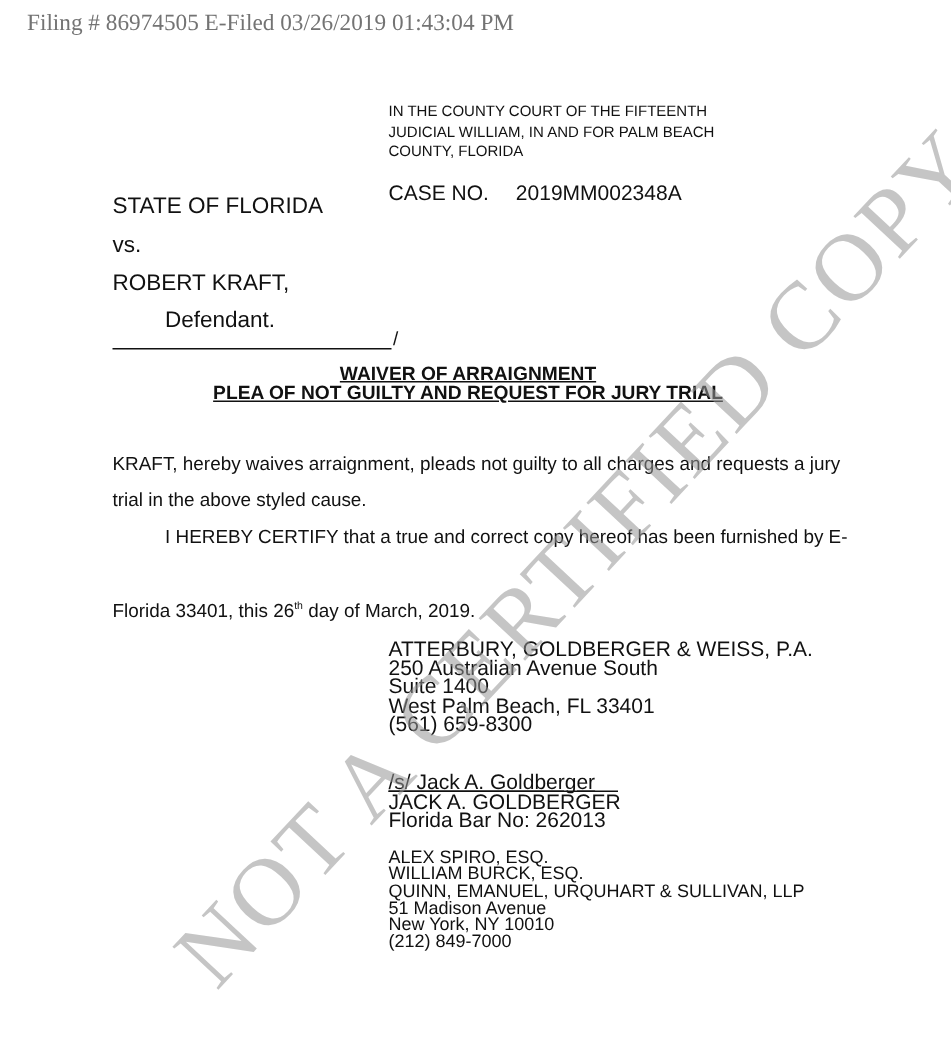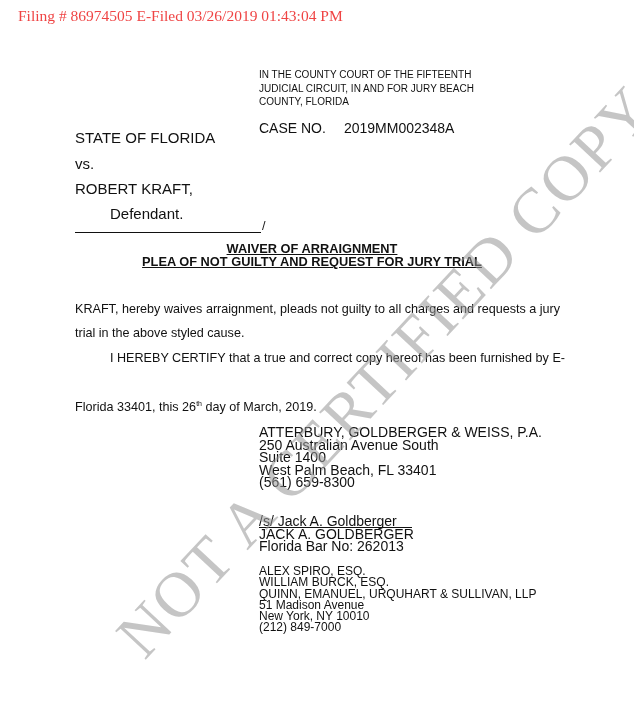--- a/index.html
+++ b/index.html
@@ -1,18 +1,18 @@
 <!DOCTYPE html>
 <html><head>
   <meta charset="utf-8">
   <style>
     html, body { margin: 0; padding: 0; background: #ffffff; }
     body { width: 634px; height: 704px; position: relative; overflow: hidden; color: #111; }
     .page { position: absolute; left: 0; top: 0; width: 634px; height: 704px; background: #fff; }
-    .filing { position: absolute; left: 18px; top: 7px; font-family: "Liberation Serif", serif; font-size: 15.5px; color: #ef4444; white-space: nowrap; }
+    .filing { position: absolute; left: 18px; top: 7px; font-family: "Liberation Serif", serif; font-size: 15.5px; color: #737373; white-space: nowrap; }
     .sans { font-family: "Liberation Sans", sans-serif; }
     .court { position: absolute; left: 259px; top: 68px; font-size: 10px; line-height: 13.5px; }
     .court div { white-space: nowrap; }
     .caseno { position: absolute; left: 259px; top: 120px; font-size: 14px; white-space: nowrap; }
     .caseno .num { margin-left: 18px; }
     .party { position: absolute; left: 75px; font-size: 15px; white-space: nowrap; }
     .rule-line { position: absolute; left: 75px; top: 232px; width: 186px; border-top: 1px solid #111; height: 0; }
     .slash { position: absolute; left: 262px; top: 219px; font-size: 12.6px; }
     .title { position: absolute; left: 0; width: 634px; text-align: center; font-size: 12.8px; font-weight: bold; text-decoration: underline; white-space: nowrap; }
     .para { position: absolute; left: 75px; width: 480px; font-size: 12.6px; white-space: nowrap; }
@@ -25,21 +25,21 @@
   </style>
 </head>
 <body>
 
 <div class="page">
 
   <div class="filing">Filing # 86974505 E-Filed 03/26/2019 01:43:04 PM</div>
 
   <div class="court sans">
     <div>IN THE COUNTY COURT OF THE FIFTEENTH</div>
-    <div>JUDICIAL CIRCUIT, IN AND FOR JURY BEACH</div>
+    <div>JUDICIAL WILLIAM, IN AND FOR PALM BEACH</div>
     <div>COUNTY, FLORIDA</div>
   </div>
 
   <div class="caseno sans">
     <span>CASE NO.</span><span class="num">2019MM002348A</span>
   </div>
 
   <div class="party sans" style="top:129px;">STATE OF FLORIDA</div>
   <div class="party sans" style="top:155px;">vs.</div>
   <div class="party sans" style="top:180px;">ROBERT KRAFT,</div>

